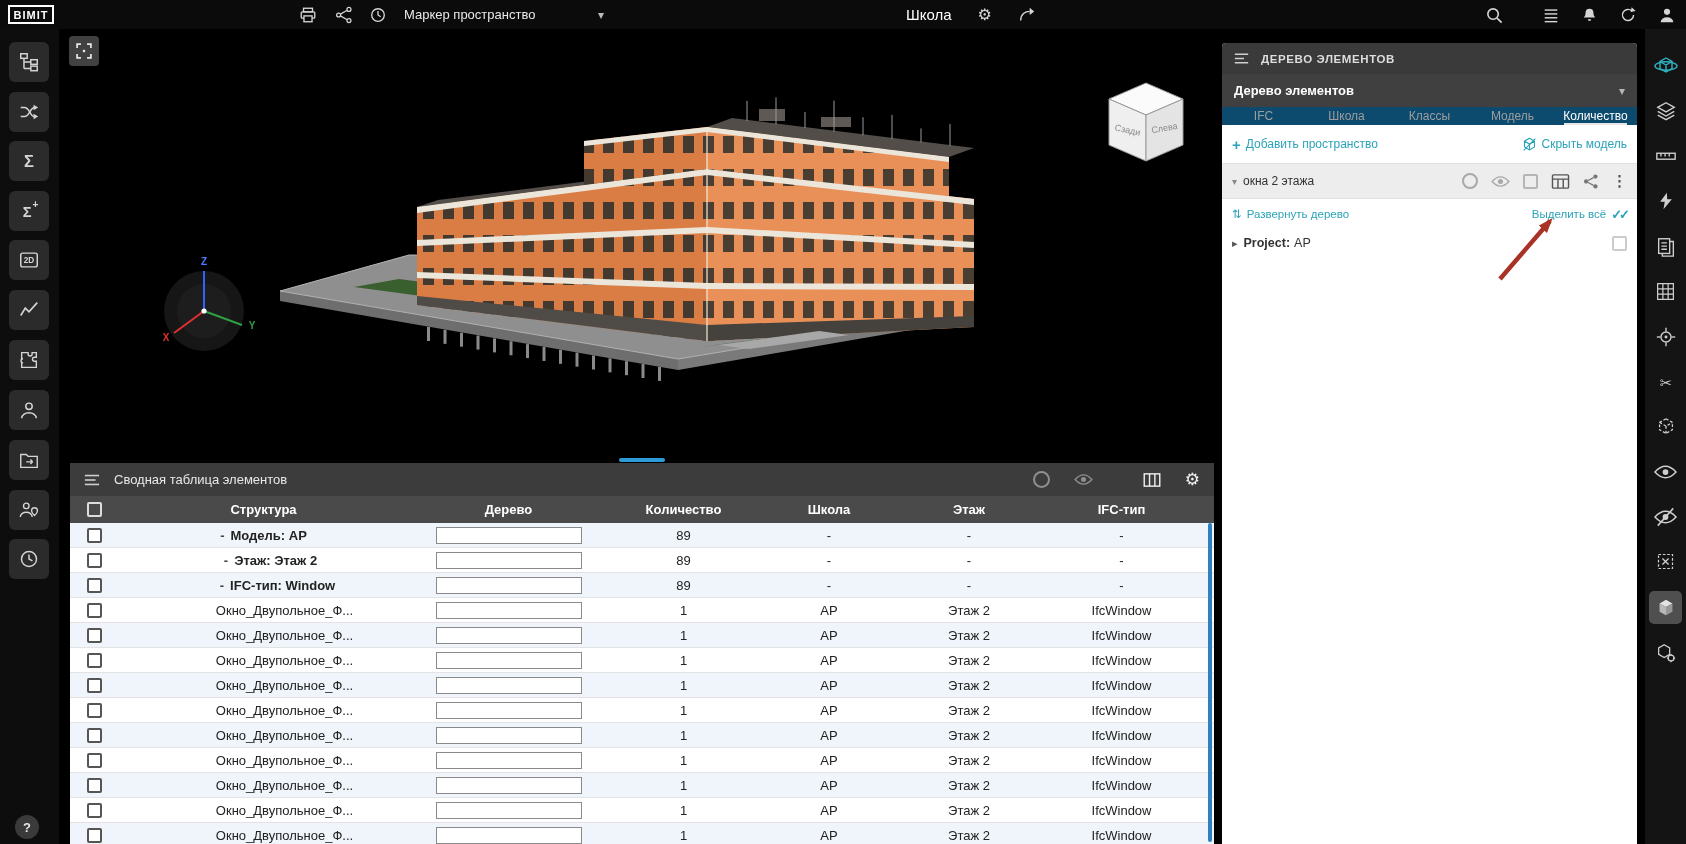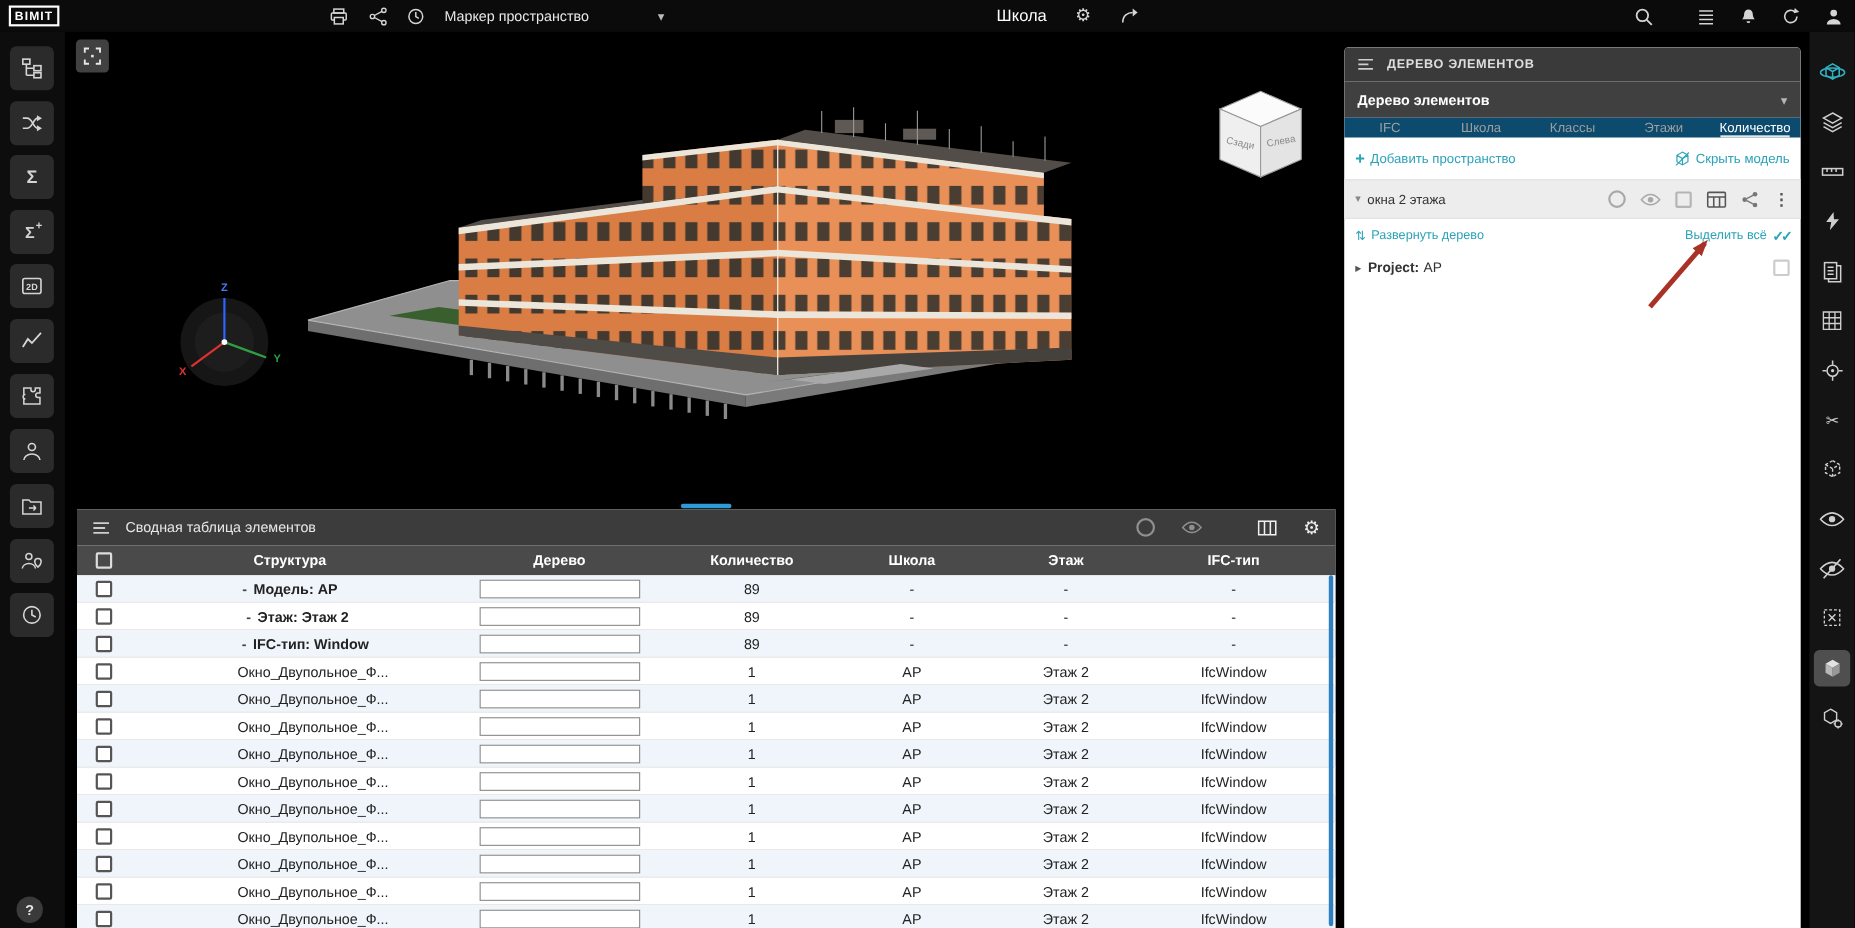--- a/index.html
+++ b/index.html
@@ -639,21 +639,21 @@
     <span>ДЕРЕВО ЭЛЕМЕНТОВ</span>
   </div>
   <div class="rp-dd">
     <span>Дерево элементов</span>
     <span class="car">▾</span>
   </div>
   <div class="rp-tabs">
       <div class="tab">IFC</div>
       <div class="tab">Школа</div>
       <div class="tab">Классы</div>
-      <div class="tab">Этажи</div>
+      <div class="tab">Модель</div>
       <div class="tab active">Количество</div>
     </div>
 
   <div class="rp-links">
     <span class="teal">
       <span class="plus">+</span>
       <span>Добавить пространство</span>
     </span>
     <span class="teal">
       <svg width="15" height="15" viewBox="0 0 18 18">

